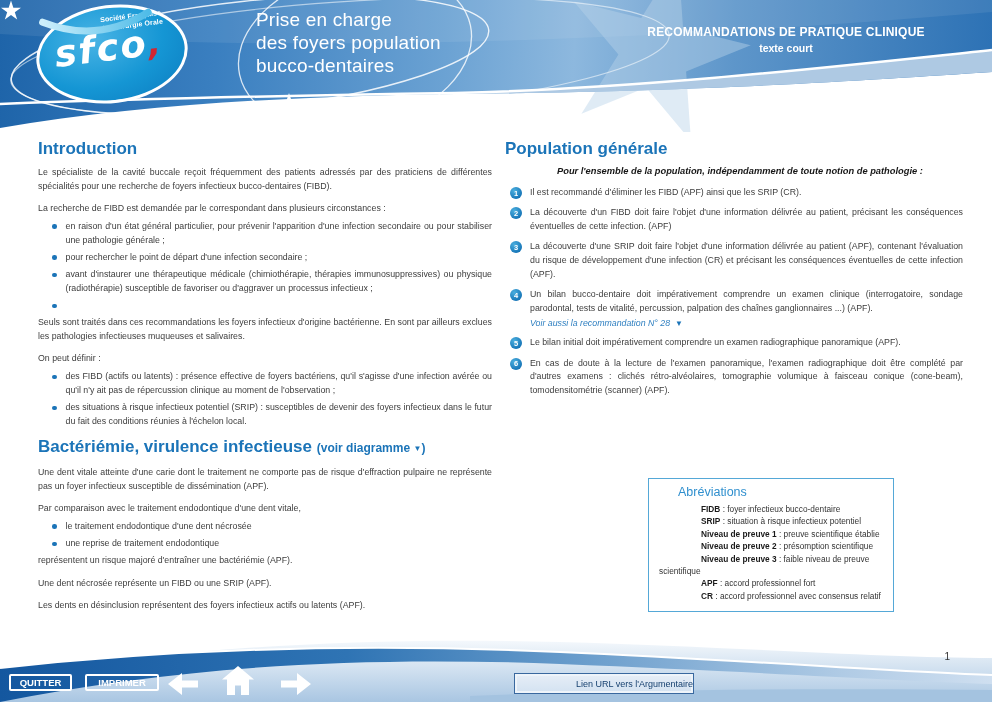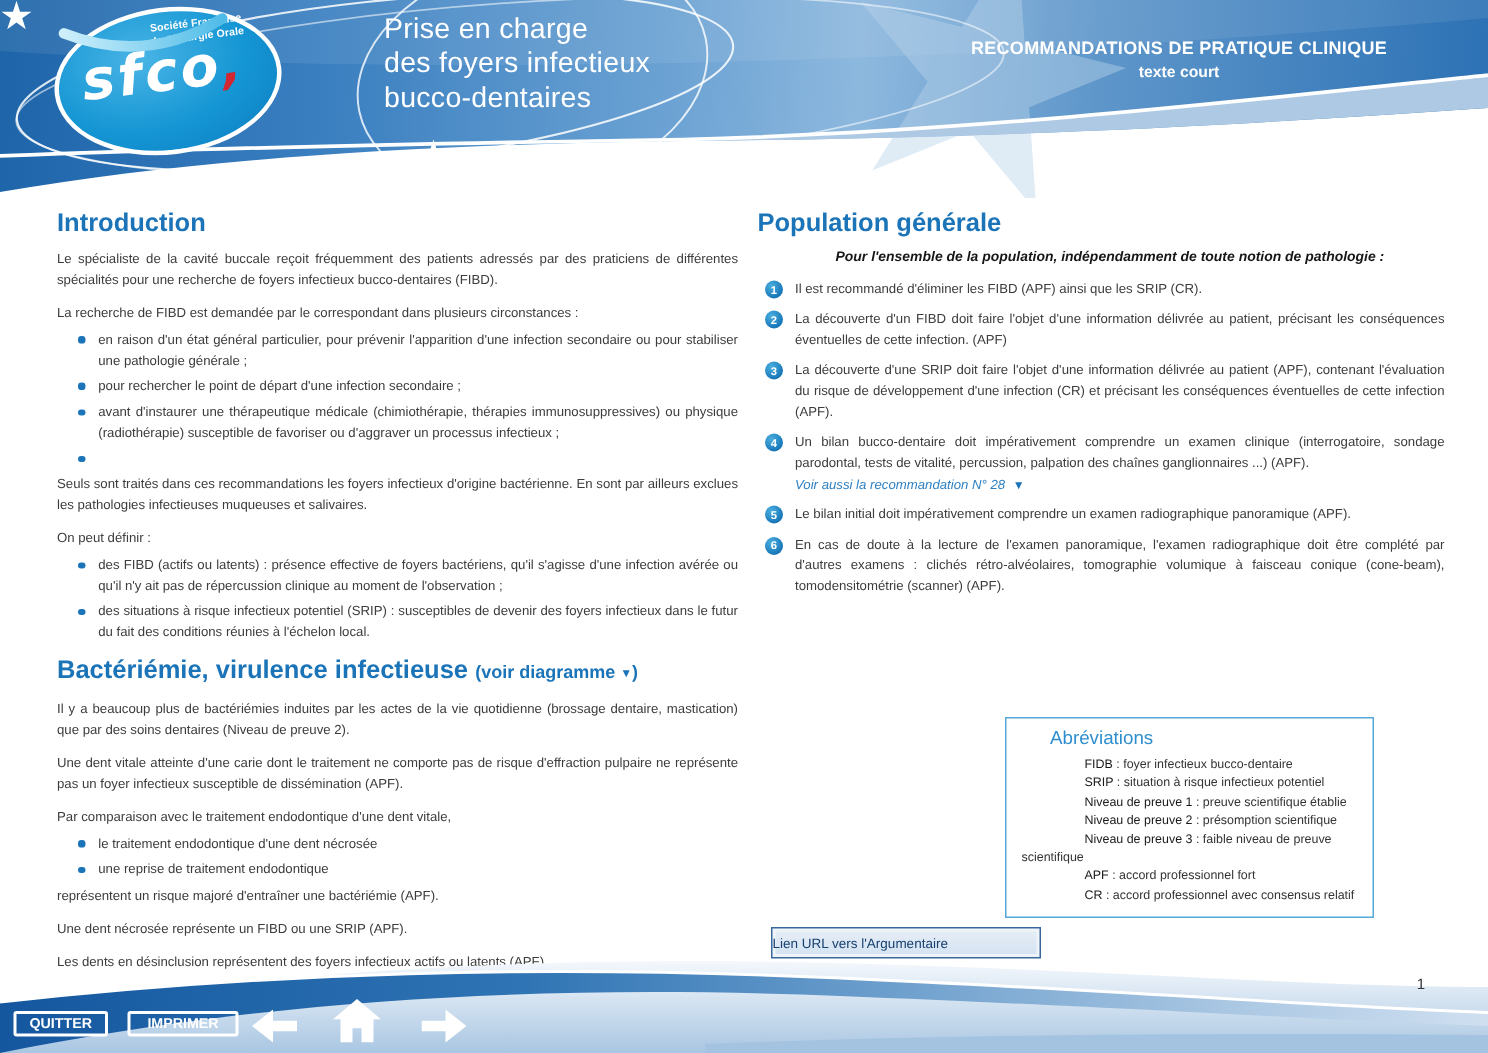--- a/index.html
+++ b/index.html
@@ -44,40 +44,40 @@
   .num-item{display:flex;margin:0 0 6.5px 5px;}
   .badge{flex:0 0 12px;width:12px;height:12px;border-radius:50%;margin:1px 8px 0 0;
          background:radial-gradient(circle at 35% 30%, #4aaede, #1372b5 78%);
          color:#fff;font-size:7.5px;font-weight:bold;display:flex;align-items:center;
          justify-content:center;}
   .num-body{flex:1;}
   .num-text{display:block;font-size:8.8px;line-height:13.8px;color:#3c3c3c;text-align:justify;}
   .see-also{font-size:8.8px;line-height:13px;font-style:italic;color:#2e7fc0;margin-top:1px;cursor:pointer;}
   .see-also .tri2{font-style:normal;font-size:8px;color:#1b74b8;margin-left:5px;}
   
-  .abbrev{position:absolute;left:670px;top:478px;width:246px;box-sizing:border-box;
+  .abbrev{position:absolute;left:648px;top:478px;width:246px;box-sizing:border-box;
           border:1px solid #55a8d7;background:#fff;padding:5px 10px 9px 10px;}
   .abbrev-title{font-size:12.5px;color:#2f8fce;margin:1px 0 4px 19px;}
   .ab-item{font-size:8.3px;line-height:12.4px;color:#333;}
-  .ab-term{font-weight:normal;color:#1a1a1a;padding-left:42px;}
+  .ab-term{font-weight:bold;color:#1a1a1a;padding-left:42px;}
   
   .footer-svg{position:absolute;left:0;top:628px;}
   .fbtn{position:absolute;box-sizing:border-box;border:2px solid #fff;border-radius:2px;
         color:#fff;font-weight:bold;font-size:9.5px;text-align:center;line-height:13px;
         background:transparent;cursor:pointer;}
   .btn-quit{left:9px;top:674px;width:63px;height:17px;}
   .btn-print{left:85px;top:674px;width:74px;height:17px;}
   .nav{position:absolute;cursor:pointer;}
   .nav-back{left:168px;top:673px;}
   .nav-home{left:222px;top:666px;}
   .nav-fwd{left:281px;top:673px;}
-  .link-btn{position:absolute;left:514px;top:618px;width:180px;height:21px;box-sizing:border-box;
+  .link-btn{position:absolute;left:514px;top:673px;width:180px;height:21px;box-sizing:border-box;
             border:1px solid #39689f;box-shadow:inset 0 0 0 2px #eef4fa;
             background:linear-gradient(#e7eef7,#d3e2f1);color:#16406f;font-size:9px;
-            text-align:left;line-height:20px;cursor:pointer;}
+            text-align:right;line-height:20px;cursor:pointer;}
   .page-num{position:absolute;left:930px;top:651px;width:20px;text-align:right;
             font-size:10px;color:#333;}
 </style>
 </head>
 <body>
 
 <div class="page">
 
   <div class="header">
     <svg width="992" height="132" viewBox="0 0 992 132">
@@ -125,21 +125,21 @@
         </defs>
         <path d="M8,6 Q60,34 114,9" stroke="url(#smileGrad)" stroke-width="7" fill="none" stroke-linecap="round"></path>
       </svg>
     </div>
 
     <svg class="title-star" width="22" height="22" viewBox="-11 -11 22 22">
       <use href="#star5" transform="scale(10.5)" fill="#ffffff"></use>
     </svg>
     <div class="doc-title">
       <div>Prise en charge</div>
-      <div>des foyers infectieux</div>
+      <div>des foyers population</div>
       <div>bucco-dentaires</div>
     </div>
     <div class="doc-type">
       <div class="l1">RECOMMANDATIONS DE PRATIQUE CLINIQUE</div>
       <div class="l2">texte court</div>
     </div>
   </div>
 
   <div class="col-left">
     <h2 class="sec ml-intro">Introduction</h2>
@@ -171,21 +171,20 @@
         </div>
       <div class="b-item">
           <span class="dot"></span>
           <span class="b-text">des situations à risque infectieux potentiel (SRIP) : susceptibles de devenir des foyers infectieux dans le futur du fait des conditions réunies à l'échelon local.</span>
         </div>
     </div>
 
     <h2 class="sec ml-bact"><span>Bactériémie, virulence infectieuse</span>
       <span class="h-note"><span>(voir diagramme</span> <span class="tri">▼</span><span>)</span></span>
     </h2>
-    <p class="body">Il y a beaucoup plus de bactériémies induites par les actes de la vie quotidienne (brossage dentaire, mastication) que par des soins dentaires (Niveau de preuve 2).</p>
     <p class="body">Une dent vitale atteinte d'une carie dont le traitement ne comporte pas de risque d'effraction pulpaire ne représente pas un foyer infectieux susceptible de dissémination (APF).</p>
     <p class="body mb-sm">Par comparaison avec le traitement endodontique d'une dent vitale,</p>
     <div class="blist" style="margin-bottom:2px;">
       <div class="b-item">
           <span class="dot"></span>
           <span class="b-text">le traitement endodontique d'une dent nécrosée</span>
         </div>
       <div class="b-item">
           <span class="dot"></span>
           <span class="b-text">une reprise de traitement endodontique</span>

